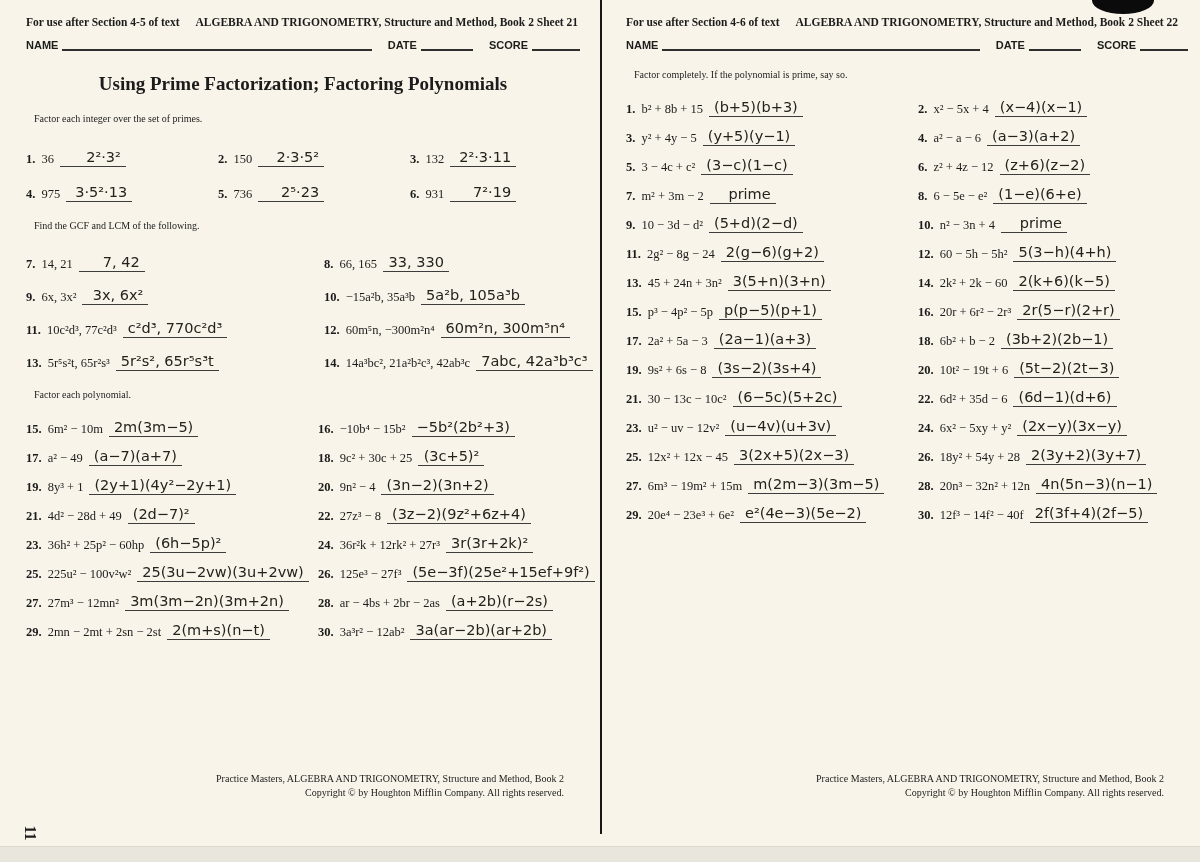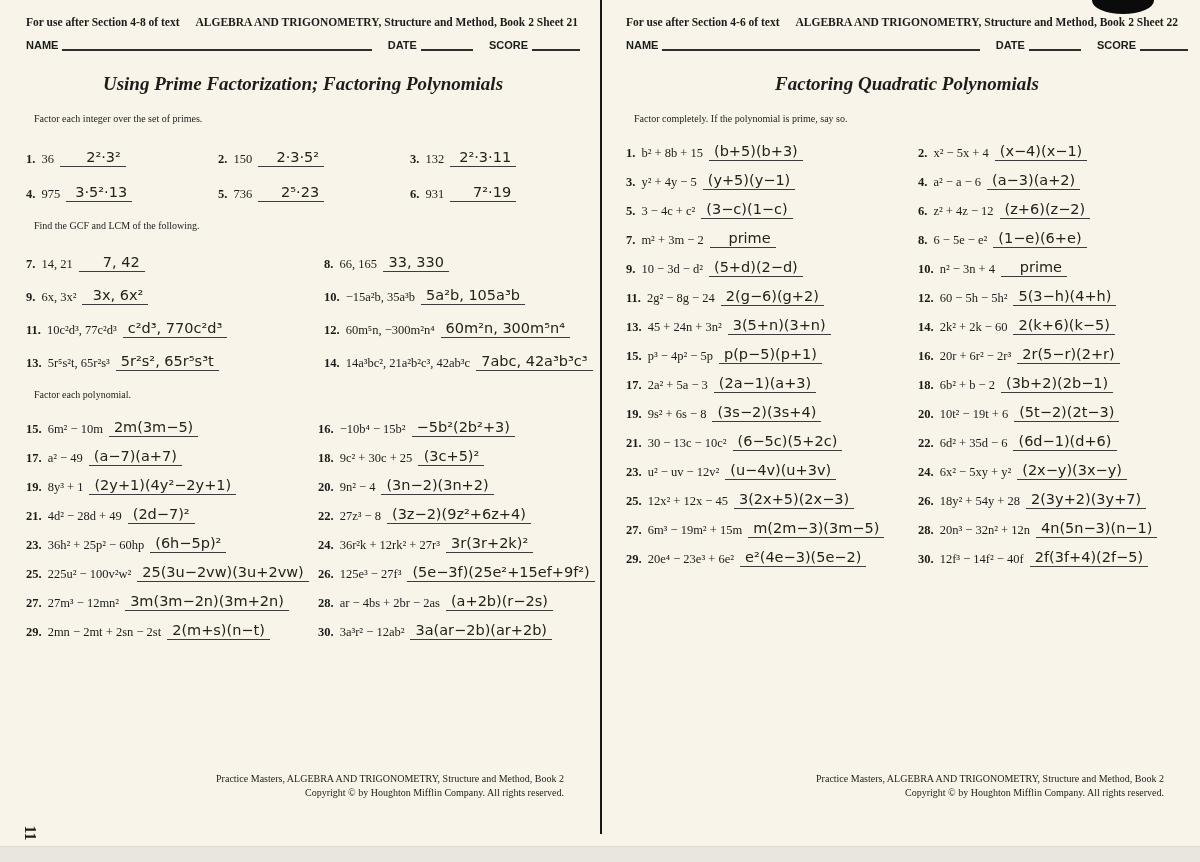--- a/index.html
+++ b/index.html
@@ -12,21 +12,21 @@
   .page-right{left:602px;width:598px;padding:16px 12px 0 24px;}
 
   .head-row{display:flex;gap:16px;font-size:11.5px;font-weight:bold;white-space:nowrap;}
   .name-row{display:flex;align-items:flex-end;margin-top:8px;
     font-family:"Liberation Sans","DejaVu Sans",sans-serif;font-size:11px;font-weight:bold;}
   .blank{border-bottom:2px solid #2e2e2e;height:13px;}
   .blank.grow{flex:1;margin:0 16px 0 4px;}
   .blank.w52{width:52px;margin:0 16px 0 4px;}
   .blank.w48{width:48px;margin-left:4px;}
 
-  .title{margin:22px 0 0 0;text-align:center;font-size:19px;font-weight:bold;font-style:italic;}
+  .title{margin:22px 0 0 0;text-align:center;font-size:19px;font-weight:bold;}
   .instr{margin:8px;font-size:10px;}
   .mt-a{margin-top:18px;}
   .grid{display:grid;}
   .grid-a{grid-template-columns:192px 192px 1fr;margin-top:8px;}
   .grid-b{grid-template-columns:298px 1fr;margin-top:4px;}
   .grid-c{grid-template-columns:292px 1fr;margin-top:4px;}
   .grid-r{grid-template-columns:292px 1fr;margin-top:6px;}
 
   .row{display:flex;align-items:flex-end;}
   .rows-a .row{height:35px;}
@@ -51,21 +51,21 @@
   .punch{position:absolute;left:1092px;top:-13px;width:62px;height:27px;
     background:#0b0b0b;border-radius:50%;}
 </style>
 </head>
 <body>
 
 <div id="canvas">
 
   <div class="page page-left">
     <div class="head-row">
-      <span>For use after Section 4-8 of text</span>
+      <span>For use after Section 4-5 of text</span>
       <span>ALGEBRA AND TRIGONOMETRY, Structure and Method, Book 2 Sheet 21</span>
     </div>
 
     <div class="name-row">
       <span>NAME</span>
       <span class="blank grow"></span>
       <span>DATE</span>
       <span class="blank w52"></span>
       <span>SCORE</span>
       <span class="blank w48"></span>
@@ -279,21 +279,20 @@
 
     <div class="name-row">
       <span>NAME</span>
       <span class="blank grow"></span>
       <span>DATE</span>
       <span class="blank w52"></span>
       <span>SCORE</span>
       <span class="blank w48"></span>
     </div>
 
-    <h1 class="title">Factoring Quadratic Polynomials</h1>
 
     <p class="instr mt-a">Factor completely. If the polynomial is prime, say so.</p>
     <div class="grid grid-r rows-r">
 
         <div class="row">
           <span class="num">1.</span>
           <span class="q">b² + 8b + 15</span>
           <span class="ans">(b+5)(b+3)</span>
         </div>
 

